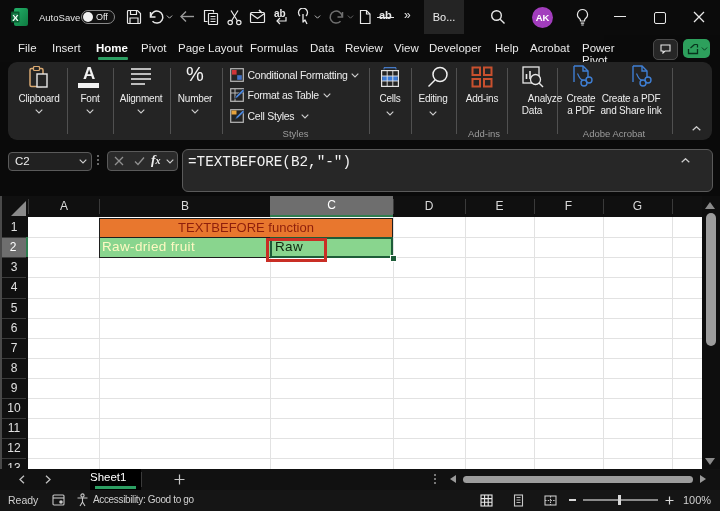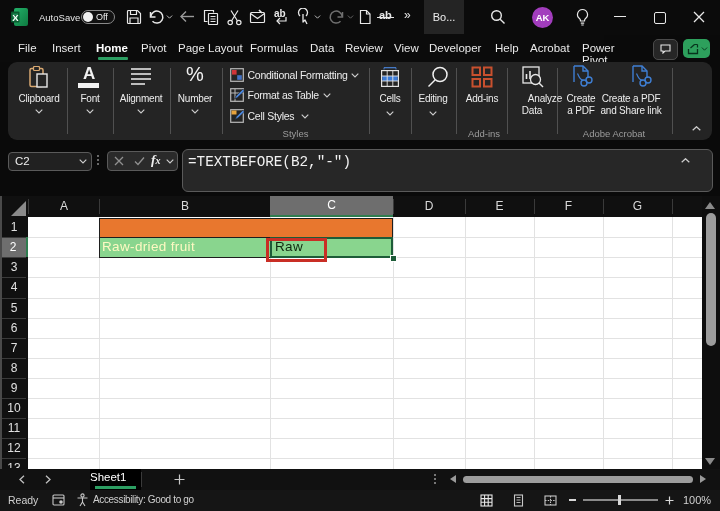--- a/index.html
+++ b/index.html
@@ -397,20 +397,21 @@
   <div class="abs" style="left:2px;top:121.6px;width:24px;height:1px;background:#3a3a3a;"></div>
   <div class="abs" style="left:2px;top:141.7px;width:24px;height:1px;background:#3a3a3a;"></div>
   <div class="abs" style="left:2px;top:161.8px;width:24px;height:1px;background:#3a3a3a;"></div>
   <div class="abs" style="left:2px;top:181.9px;width:24px;height:1px;background:#3a3a3a;"></div>
   <div class="abs" style="left:2px;top:202px;width:24px;height:1px;background:#3a3a3a;"></div>
   <div class="abs" style="left:2px;top:222.1px;width:24px;height:1px;background:#3a3a3a;"></div>
   <div class="abs" style="left:2px;top:242.2px;width:24px;height:1px;background:#3a3a3a;"></div>
   <div class="abs" style="left:2px;top:262.3px;width:24px;height:1px;background:#3a3a3a;"></div>
 
   <div class="abs" style="left:99px;top:21.5px;width:294px;height:20px;background:#e8772e;border:1.2px solid #1e1e1e;box-sizing:border-box;"></div>
+  <div class="abs" style="left:99px;top:21.5px;width:294px;height:20px;color:#8e1f0c;font-size:13px;text-align:center;line-height:20px;">TEXTBEFORE function</div>
 
   <div class="abs" style="left:99px;top:41.2px;width:172px;height:20.5px;background:#89d58e;border:1.2px solid #1e1e1e;box-sizing:border-box;"></div>
   <div class="abs" style="left:102px;top:41.2px;color:#fef9c3;font-size:13.5px;letter-spacing:0.35px;line-height:20.5px;">Raw-dried fruit</div>
   <div class="abs" style="left:270px;top:41.2px;width:123px;height:20.5px;background:#89d58e;border:2px solid #1d5c38;box-sizing:border-box;"></div>
   <div class="abs" style="left:275px;top:41.2px;color:#102a10;font-size:13.5px;letter-spacing:0.35px;line-height:20.5px;">Raw</div>
 
   <div class="abs" style="left:390px;top:58.7px;width:5px;height:5px;background:#1d5c38;border:1px solid #fff;"></div>
 
   <div class="abs" style="left:266px;top:41.5px;width:60.5px;height:24px;border:3.5px solid #c92e25;box-sizing:border-box;"></div>
 

